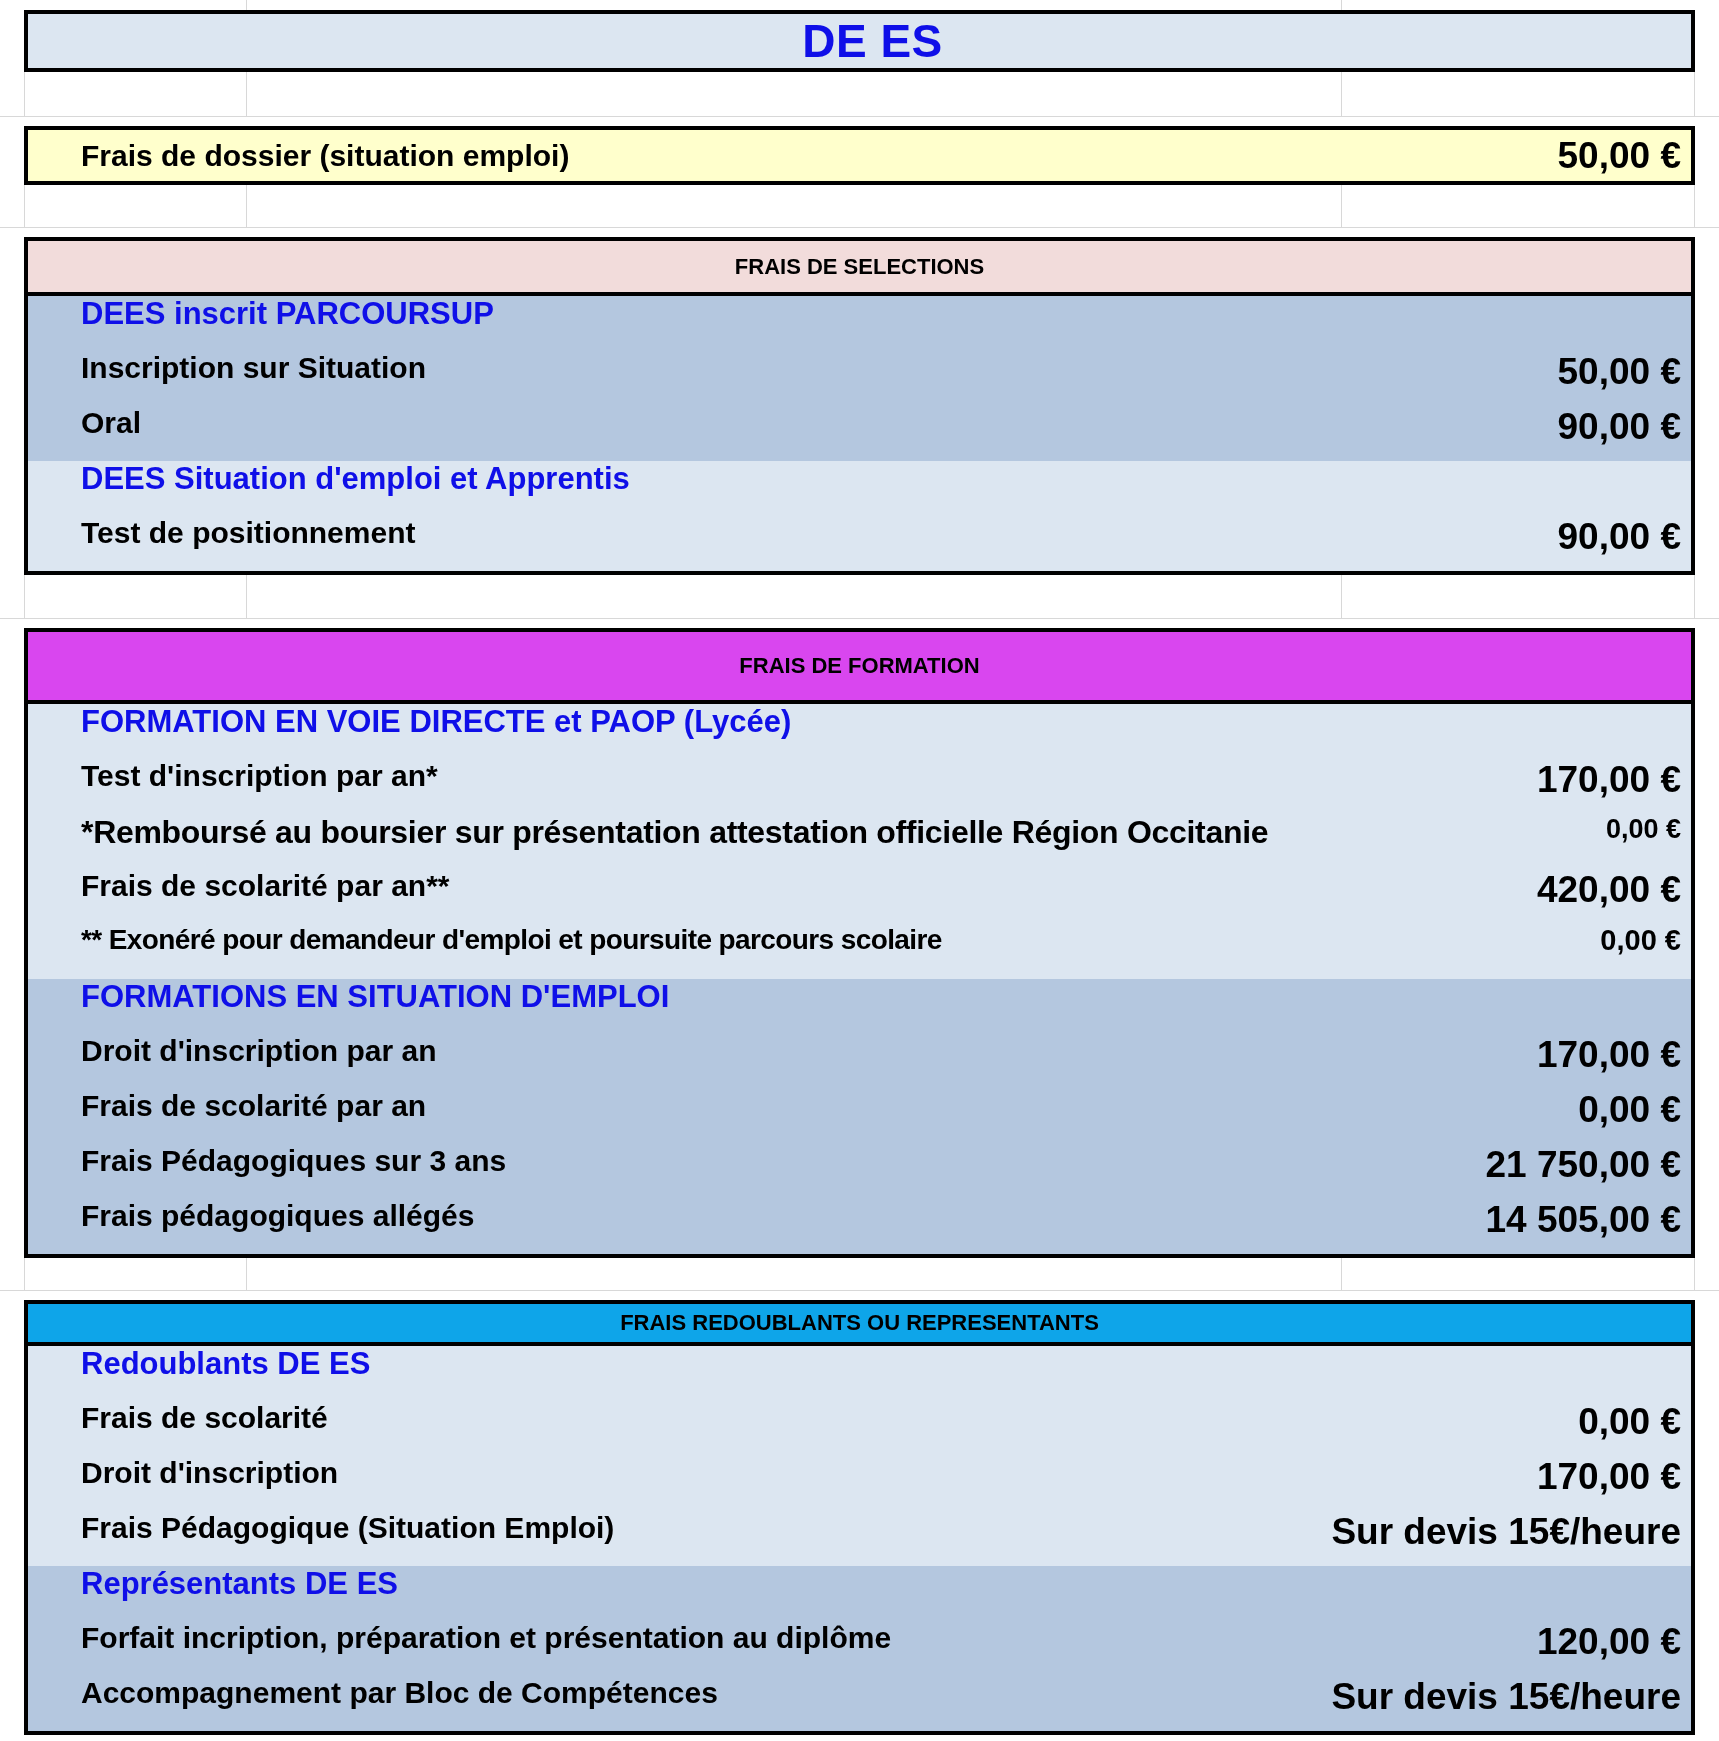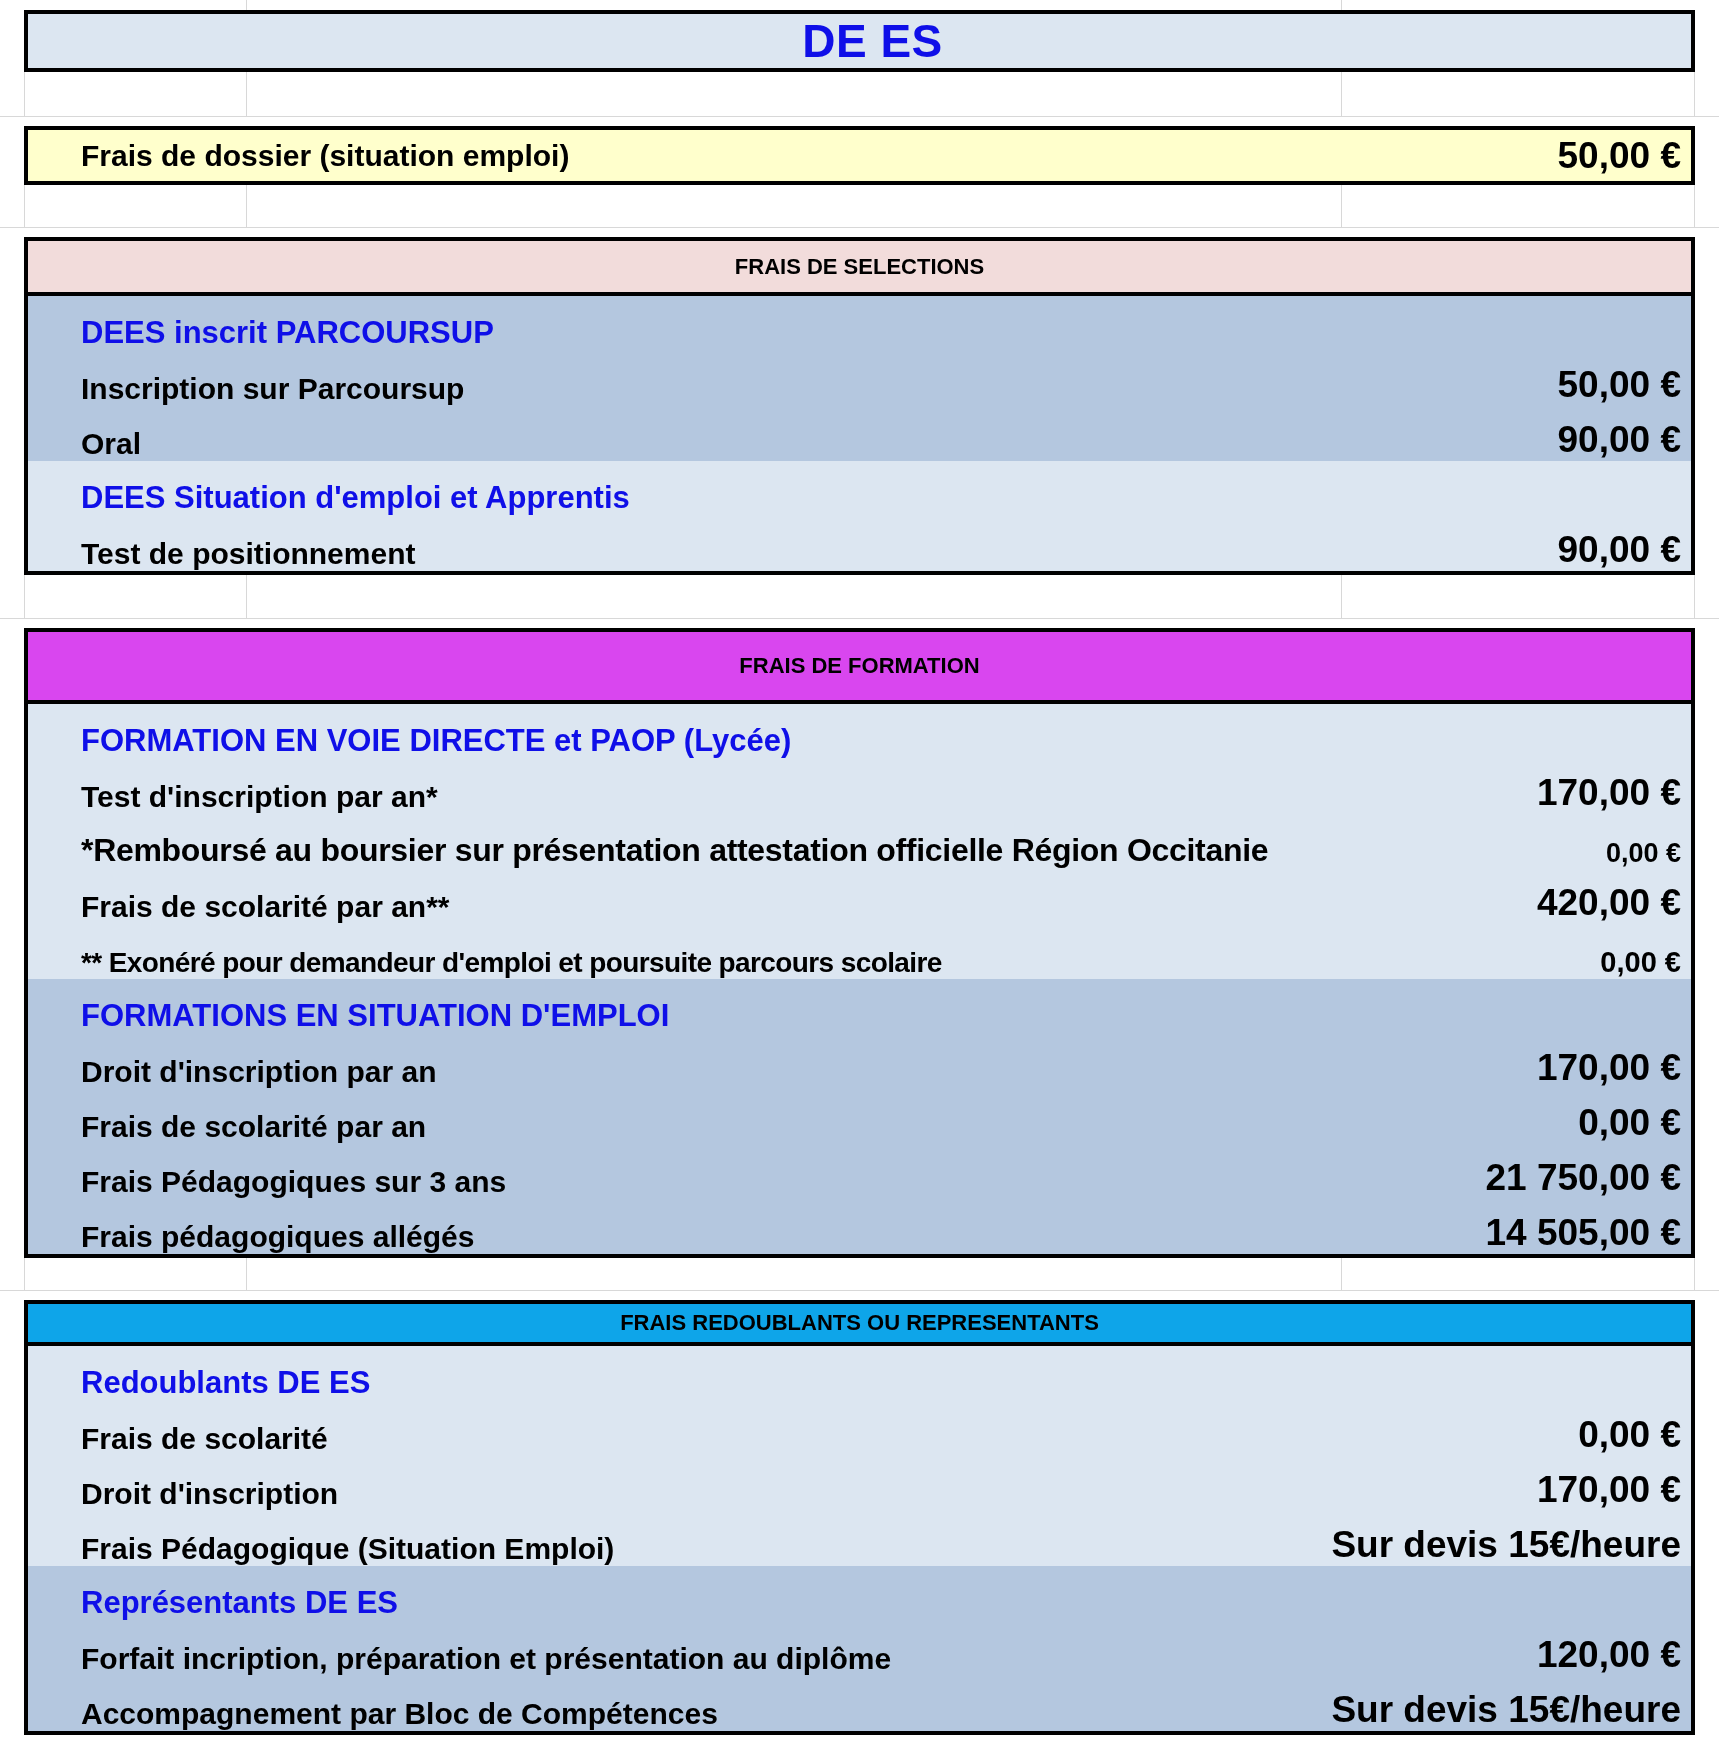--- a/index.html
+++ b/index.html
@@ -66,21 +66,21 @@
     display:flex; align-items:center; justify-content:center;
     font-weight:bold; font-size:22px; color:#000;
     border-bottom:4px solid #000;
   }
   .sec-header.h1 { height:55px; background:#F2DCDB; }
   .sec-header.h2 { height:72px; background:#d946ef; }
   .sec-header.h3 { height:42px; background:#0ea5e9; }
 
   .row {
     height:55px;
-    display:flex; align-items:flex-end;
+    display:flex; align-items:flex-start;
     padding:0 10px;
   }
   .row.light { background:#DCE6F1; }
   .row.dark  { background:#B4C7DF; }
 
   .lbl {
     font-size:30px; font-weight:bold; white-space:nowrap;margin-left:43px;
   }
   .val {
     margin-left:auto; font-size:37px; font-weight:bold; white-space:nowrap;
@@ -128,21 +128,21 @@
     <div class="v c3"></div>
     <div class="h"></div>
   </div>
 
   <div class="block section">
     <div class="sec-header h1">FRAIS DE SELECTIONS</div>
     <div class="row dark group-title">
       <span class="lbl">DEES inscrit PARCOURSUP</span>
     </div>
     <div class="row dark">
-      <span class="lbl">Inscription sur Parcoursup</span>
+      <span class="lbl">Inscription sur Situation</span>
       <span class="val">50,00 €</span>
     </div>
     <div class="row dark">
       <span class="lbl">Oral</span>
       <span class="val">90,00 €</span>
     </div>
     <div class="row light group-title">
       <span class="lbl">DEES Situation d'emploi et Apprentis</span>
     </div>
     <div class="row light">

